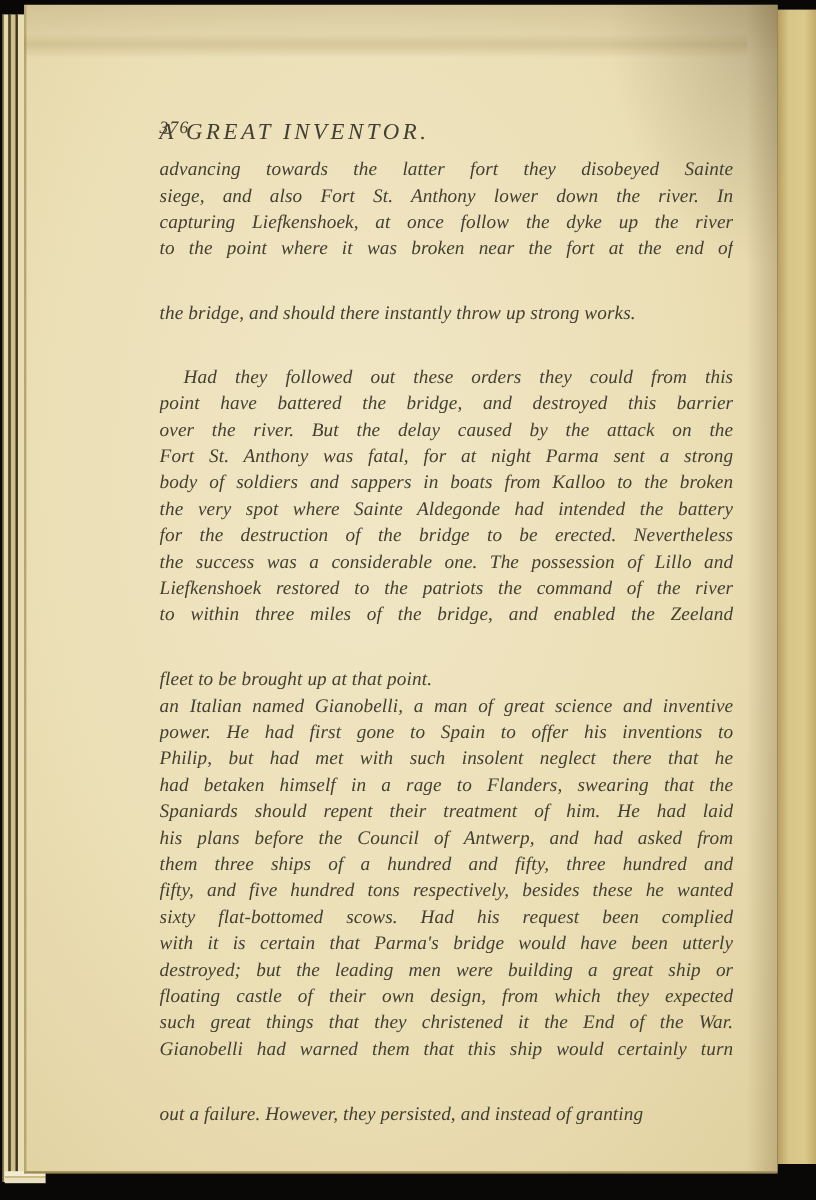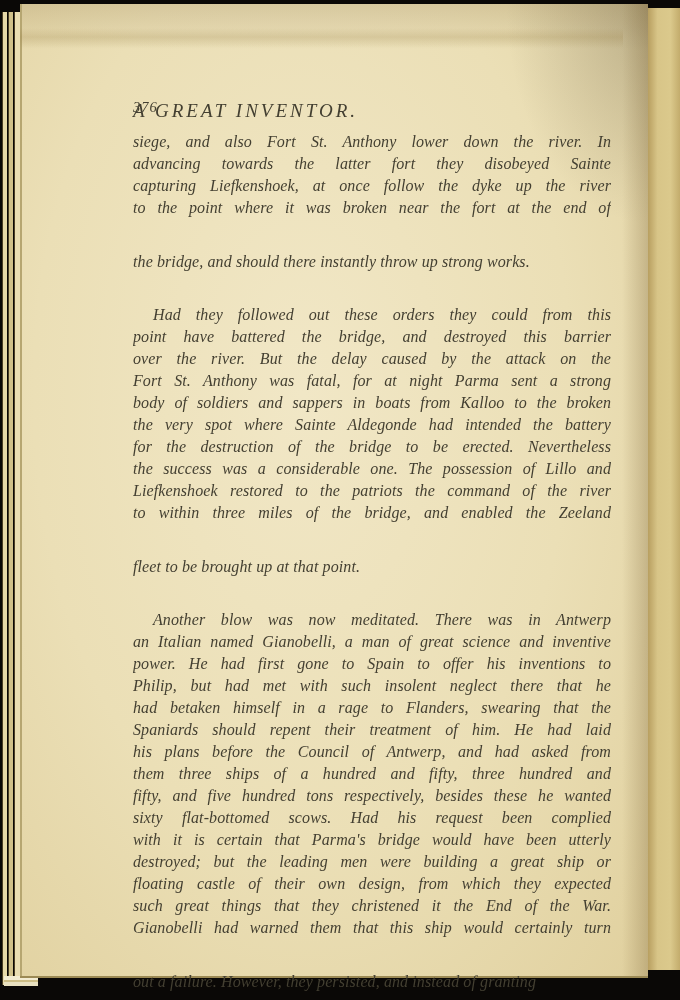--- a/index.html
+++ b/index.html
@@ -58,37 +58,36 @@
 <div class="bottom-stack"></div>
 
 <div class="page">
   <div class="top-crease"></div>
   <div class="content">
     <div class="running-head">
       <span class="folio">376</span>
       <span class="head-title">A GREAT INVENTOR.</span>
     </div>
     <div class="text-block">
+        <div class="line">advancing towards the latter fort they disobeyed Sainte</div>
         <div class="line">siege, and also Fort St. Anthony lower down the river.  In</div>
-        <div class="line">advancing towards the latter fort they disobeyed Sainte</div>
         <div class="line">capturing Liefkenshoek, at once follow the dyke up the river</div>
         <div class="line">to the point where it was broken near the fort at the end of</div>
         <div class="line last">the bridge, and should there instantly throw up strong works.</div>
         <div class="line indent">Had they followed out these orders they could from this</div>
         <div class="line">point have battered the bridge, and destroyed this barrier</div>
         <div class="line">over the river.  But the delay caused by the attack on the</div>
         <div class="line">Fort St. Anthony was fatal, for at night Parma sent a strong</div>
         <div class="line">body of soldiers and sappers in boats from Kalloo to the broken</div>
         <div class="line">the very spot where Sainte Aldegonde had intended the battery</div>
         <div class="line">for the destruction of the bridge to be erected.  Nevertheless</div>
         <div class="line">the success was a considerable one.  The possession of Lillo and</div>
         <div class="line">Liefkenshoek restored to the patriots the command of the river</div>
         <div class="line">to within three miles of the bridge, and enabled the Zeeland</div>
         <div class="line last">fleet to be brought up at that point.</div>
-        <div class="line indent">Another blow was now meditated.  There was in Antwerp</div>
         <div class="line">an Italian named Gianobelli, a man of great science and inventive</div>
         <div class="line">power.  He had first gone to Spain to offer his inventions to</div>
         <div class="line">Philip, but had met with such insolent neglect there that he</div>
         <div class="line">had betaken himself in a rage to Flanders, swearing that the</div>
         <div class="line">Spaniards should repent their treatment of him.  He had laid</div>
         <div class="line">his plans before the Council of Antwerp, and had asked from</div>
         <div class="line">them three ships of a hundred and fifty, three hundred and</div>
         <div class="line">fifty, and five hundred tons respectively, besides these he wanted</div>
         <div class="line">sixty flat-bottomed scows.  Had his request been complied</div>
         <div class="line">with it is certain that Parma's bridge would have been utterly</div>

